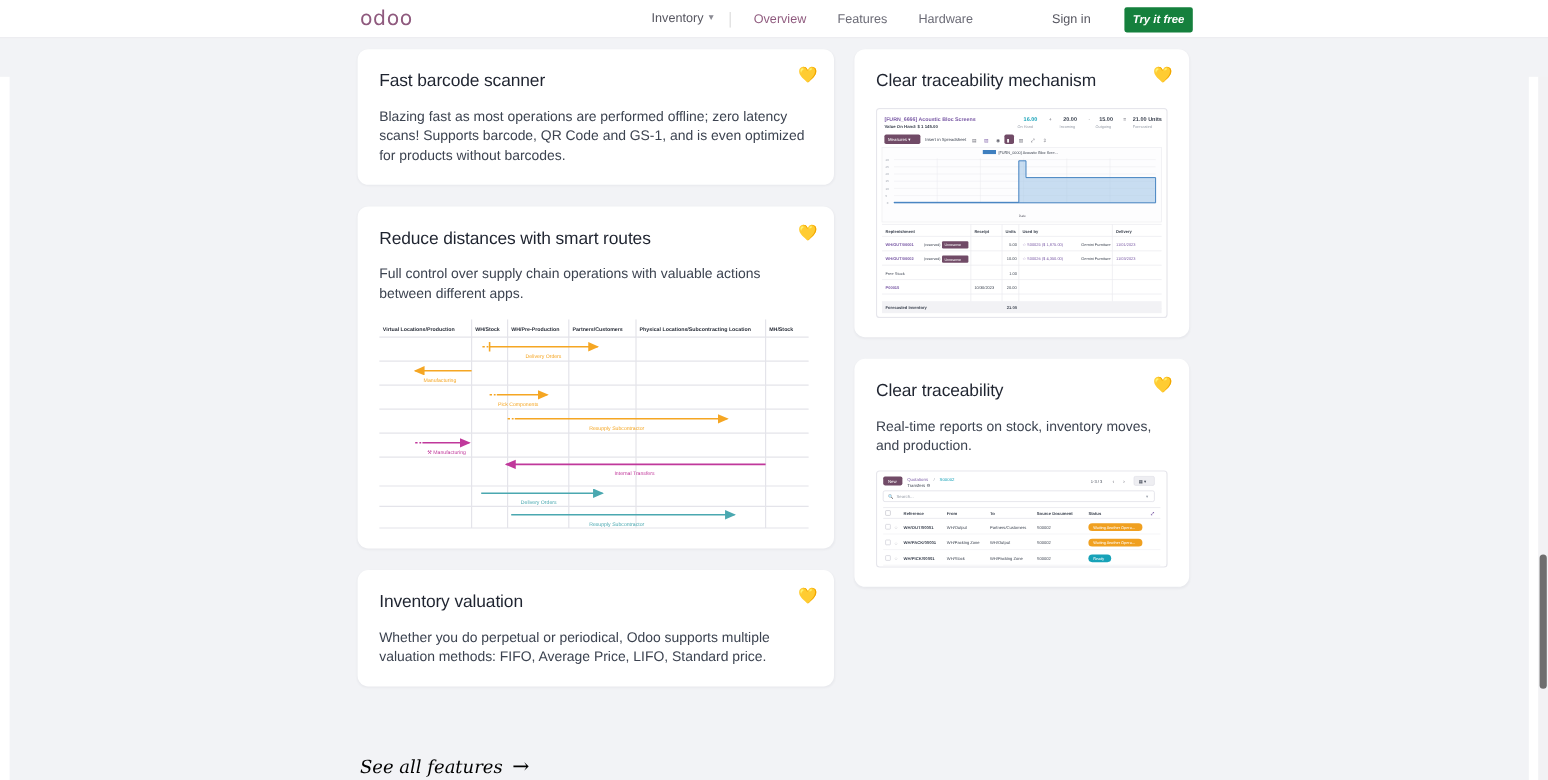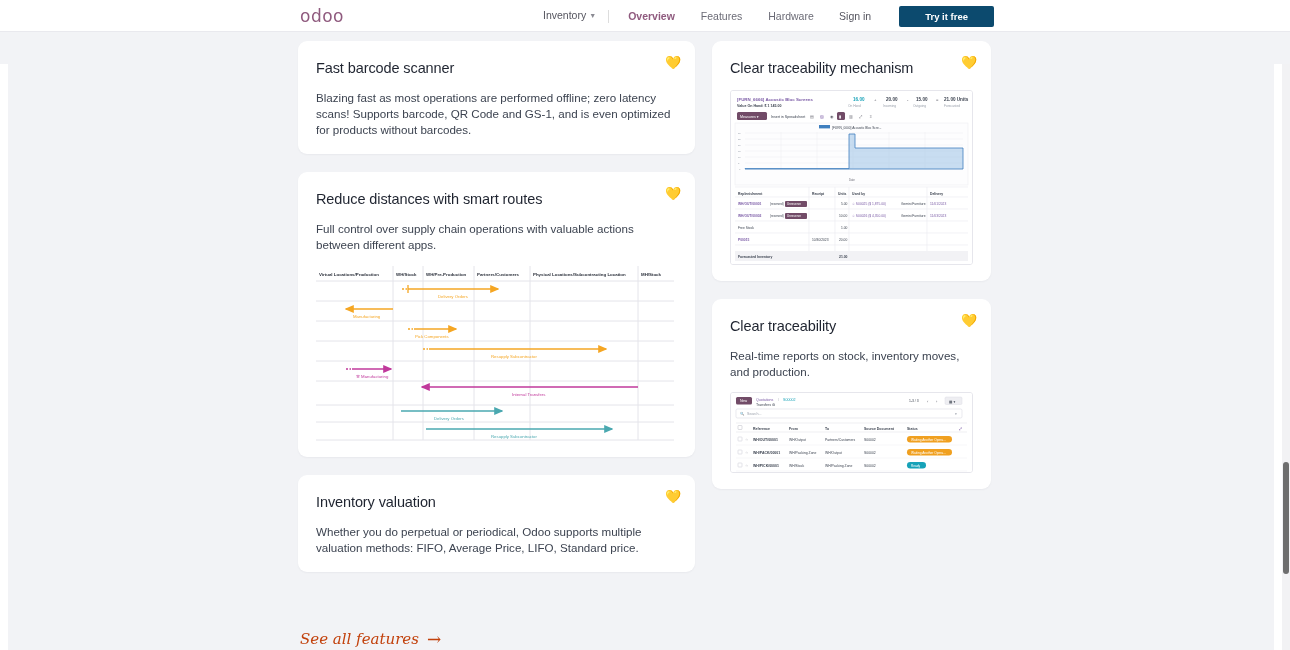--- a/index.html
+++ b/index.html
@@ -23,26 +23,26 @@
     font-family: "DejaVu Sans", sans-serif; line-height: 17px;
   }
   .nav-center { position: absolute; left: 530px; top: 0; height: 32px; display: flex; align-items: center; gap: 0; }
   .nav-item {
     font-size: 10.5px; color: #6b6b76; padding: 0 13px; line-height: 32px;
     white-space: nowrap; cursor: pointer;
   }
   .nav-item.dd { color: #55555f; padding-right: 6px; }
   .nav-caret { font-size: 7px; color: #8a8a93; margin-left: 3px; position: relative; top: -1px; }
   .nav-sep { width: 1px; height: 13px; background: #ddd; margin: 0 6px; }
-  .nav-item.active { color: #8f5a7e; font-weight: bold; }
+  .nav-item.active { color: #8f5a7e; }
   .nav-right { position: absolute; right: 296px; top: 0; height: 32px; display: flex; align-items: center; gap: 28px; }
   .signin { font-size: 10.5px; color: #55555f; cursor: pointer; white-space: nowrap; }
   .try-btn {
-    background: #0c4a6e; color: #fff; font-size: 9.5px; font-weight: 600;
-    padding: 5px 26px; border-radius: 2px; cursor: pointer; white-space: nowrap;
+    background: #15803d; color: #fff; font-size: 9.5px; font-weight: 600;
+    padding: 5px 7px; border-radius: 2px; cursor: pointer; white-space: nowrap; font-style: italic;
   }
 
   
   .content { position: absolute; top: 32px; left: 0; width: 1290px; height: 618px; }
   .col-left  { position: absolute; left: 298px; top: 9px;  width: 397px; }
   .col-right { position: absolute; left: 712px; top: 9px;  width: 279px; }
 
   .card {
     background: #ffffff; border-radius: 9px; position: relative;
     box-shadow: 0 1px 2px rgba(20,20,40,.045);
@@ -67,21 +67,21 @@
   .routes svg { display: block; }
 
   
   .shot { margin-top: 12px; border: 1px solid #e6e6ec; border-radius: 3px; overflow: hidden; background: #fff; }
   .shot svg { display: block; }
 
   
   .see-all {
     position: absolute; left: 300px; top: 598px;
     display: flex; align-items: center; gap: 8px;
-    color: #c2410c; font-size: 15px; font-style: italic;
+    color: #000000; font-size: 15px; font-style: italic;
     font-family: "DejaVu Serif", serif; cursor: pointer;
   }
   .see-all .arrow { font-size: 17px; font-style: normal; line-height: 1; }
 
   
   .gutter-l { position: absolute; left: 0; top: 32px; width: 8px; height: 618px; background: #ffffff; }
   .gutter-r { position: absolute; right: 8px; top: 32px; width: 8px; height: 618px; background: #ffffff; }
   .scrollbar-track { position: absolute; right: 0; top: 32px; width: 8px; height: 618px; background: #f2f2f4; }
   .scrollbar-thumb { position: absolute; right: 1px; top: 398px; width: 6px; height: 112px; background: #6e6e6e; border-radius: 3px; cursor: pointer; }
 </style>

